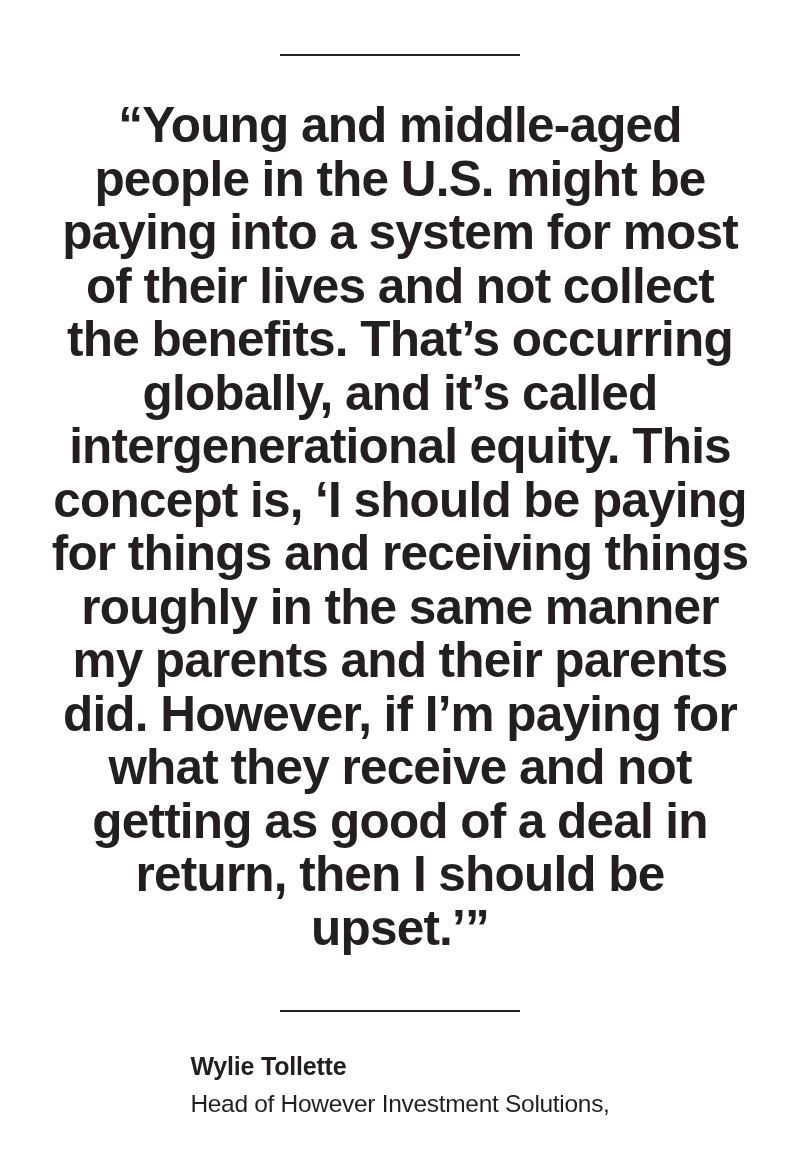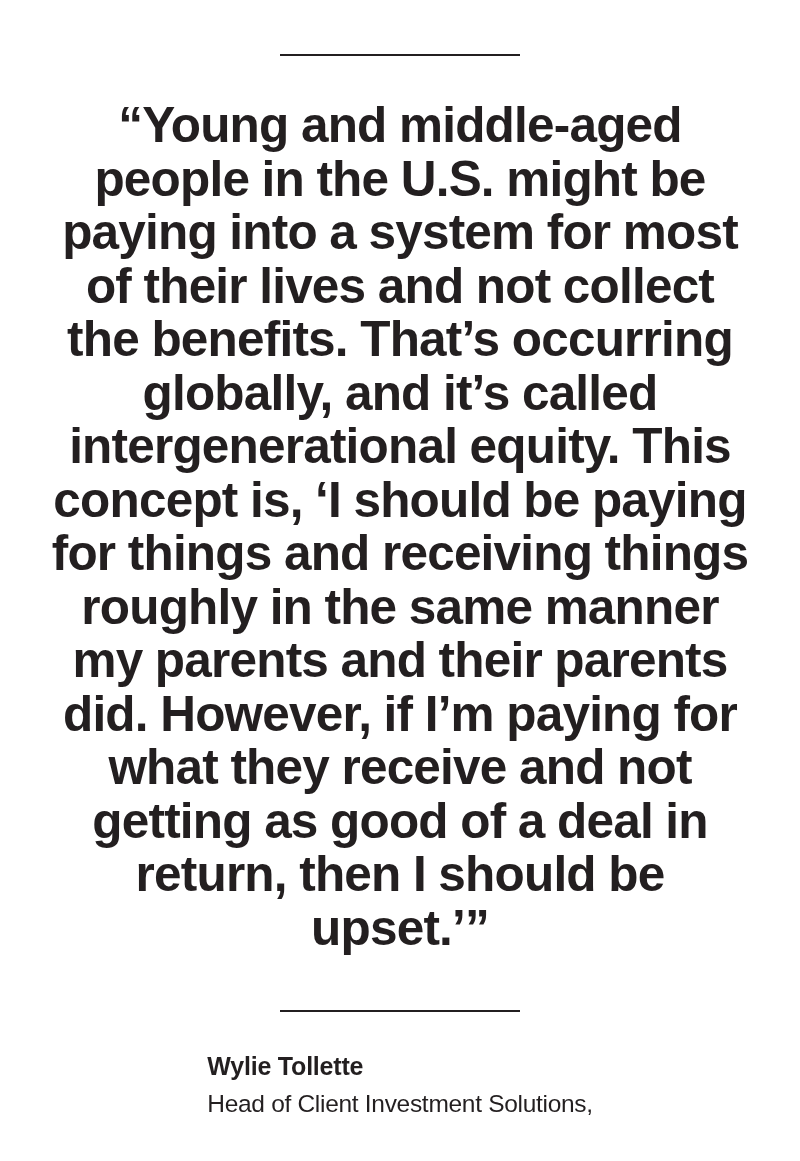--- a/index.html
+++ b/index.html
@@ -80,17 +80,17 @@
 
   <div class="rule rule-top"></div>
 
   <blockquote class="quote-text">“Young and middle-aged people in the U.S. might be paying into a system for most of their lives and not collect the benefits. That’s occurring globally, and it’s called intergenerational equity. This concept is, ‘I should be paying for things and receiving things roughly in the same manner my parents and their parents did. However, if I’m paying for what they receive and not getting as good of a deal in return, then I should be upset.’”</blockquote>
 
   <div class="rule rule-bottom"></div>
 
   <div class="attribution">
     <p class="attr-name">Wylie Tollette</p>
     <p class="attr-title">
-      <span class="attr-title-line">Head of Client Investment Solutions,</span>
+      <span class="attr-title-line">Head of However Investment Solutions,</span>
     </p>
   </div>
 
 </div>
 
 </body></html>

